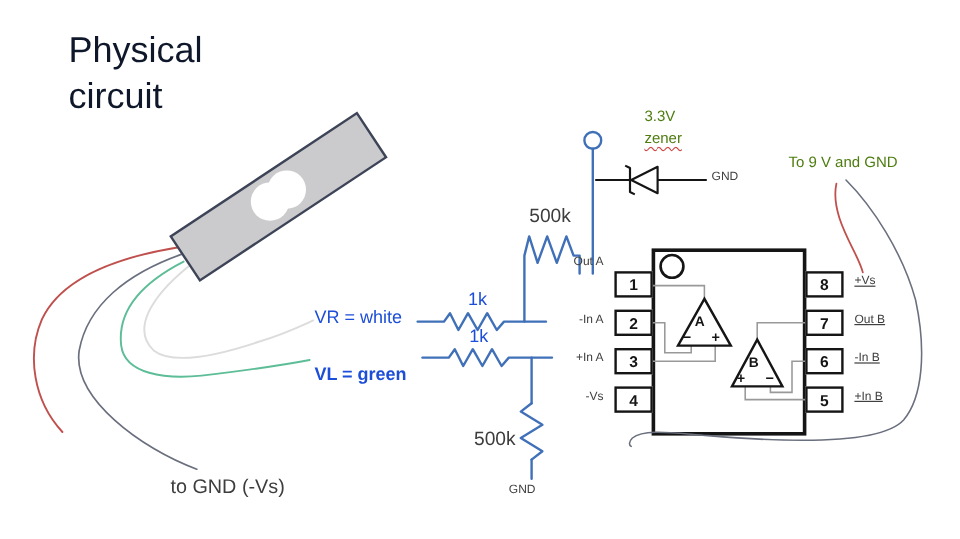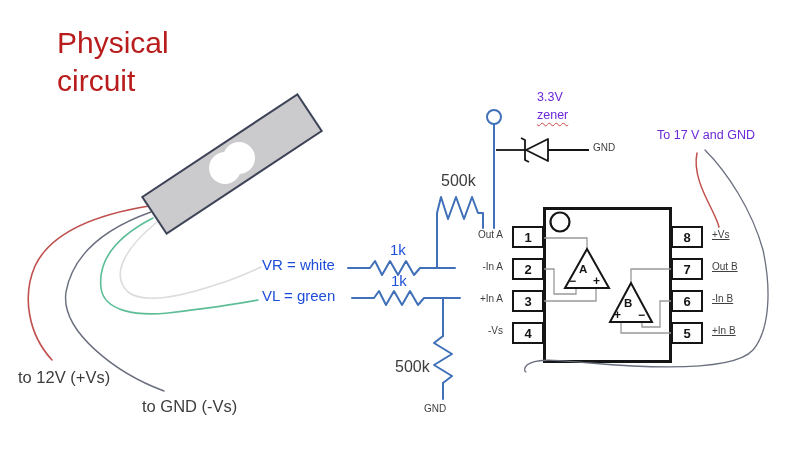--- a/index.html
+++ b/index.html
@@ -1,23 +1,23 @@
 <!DOCTYPE html>
 <html><head>
 <meta charset="utf-8">
 <style>
   html,body{margin:0;padding:0;}
   body{width:800px;height:449px;background:#ffffff;overflow:hidden;
        font-family:"Liberation Sans","DejaVu Sans",sans-serif;color:#3a3a3a;}
   .stage{position:relative;width:800px;height:449px;}
   .stage>svg{position:absolute;left:0;top:0;z-index:1;}
   .lbl{position:absolute;z-index:3;white-space:pre-line;line-height:1.15;}
-  .title{left:57px;top:24px;font-size:30px;line-height:38px;font-weight:300;color:#b91c1c;}
+  .title{left:57px;top:24px;font-size:30px;line-height:38px;font-weight:300;color:#0f172a;}
   .note{left:432px;top:6px;font-size:12.5px;line-height:14.8px;color:#2f2f2f;}
-  .small{font-size:12.5px;color:#6d28d9;}
+  .small{font-size:12.5px;color:#4d7c0f;}
   .pinlabel{font-size:10px;color:#404040;}
   .rightlbl{left:712px;text-decoration:underline;}
   .leftlbl{width:46px;text-align:right;left:457px;}
   .rval{font-size:16px;color:#3d3d3d;}
   .inlbl{font-size:15px;color:#1d4ed8;}
   .suplbl{font-size:16.5px;color:#3d3d3d;}
   .zener-word{text-decoration:underline wavy 1px #d04a4a;text-underline-offset:3px;}
   .chip-body{position:absolute;left:543px;top:207px;width:129px;height:156px;
              border:3px solid #151515;background:#fff;box-sizing:border-box;z-index:0;}
   .pinbox{position:absolute;width:32px;height:22px;border:2.2px solid #151515;background:#fff;
@@ -85,31 +85,31 @@
     </g>
   </svg>
 
   <div class="lbl title">Physical
 circuit</div>
 
   <div class="lbl small" style="left:537px;top:90px;">3.3V</div>
   <div class="lbl small zener-word" style="left:537px;top:108px;text-align:center;">zener</div>
   <div class="lbl pinlabel" style="left:593px;top:142px;">GND</div>
 
-  <div class="lbl small" style="left:657px;top:128px;">To 17 V and GND</div>
+  <div class="lbl small" style="left:657px;top:128px;">To 9 V and GND</div>
 
   <div class="lbl rval" style="left:441px;top:172px;">500k</div>
   <div class="lbl inlbl" style="left:390px;top:241px;">1k</div>
   <div class="lbl inlbl" style="left:262px;top:256px;">VR = white</div>
   <div class="lbl inlbl" style="left:391px;top:272px;">1k</div>
-  <div class="lbl inlbl" style="left:262px;top:287px;">VL = green</div>
+  <div class="lbl inlbl" style="left:262px;top:304px;font-weight:bold;">VL = green</div>
   <div class="lbl rval" style="left:395px;top:358px;">500k</div>
   <div class="lbl pinlabel" style="left:424px;top:403px;">GND</div>
 
-  <div class="lbl pinlabel leftlbl" style="top:229px;">Out A</div>
+  <div class="lbl pinlabel leftlbl" style="top:213px;">Out A</div>
   <div class="lbl pinlabel leftlbl" style="top:261px;">-In A</div>
   <div class="lbl pinlabel leftlbl" style="top:293px;">+In A</div>
   <div class="lbl pinlabel leftlbl" style="top:325px;">-Vs</div>
 
   <div class="lbl pinlabel rightlbl" style="top:229px;">+Vs</div>
   <div class="lbl pinlabel rightlbl" style="top:261px;">Out B</div>
   <div class="lbl pinlabel rightlbl" style="top:293px;">-In B</div>
   <div class="lbl pinlabel rightlbl" style="top:325px;">+In B</div>
 
   <div class="pinbox" style="left:512px;top:226px;">1</div>
@@ -121,16 +121,15 @@
   <div class="pinbox" style="left:671px;top:290px;">6</div>
   <div class="pinbox" style="left:671px;top:322px;">5</div>
 
   <div class="oplbl" style="left:579px;top:263px;font-size:11.5px;">A</div>
   <div class="oplbl" style="left:569px;top:274px;font-size:12px;">−</div>
   <div class="oplbl" style="left:593px;top:274px;font-size:12px;">+</div>
   <div class="oplbl" style="left:624px;top:297px;font-size:11.5px;">B</div>
   <div class="oplbl" style="left:614px;top:308px;font-size:12px;">+</div>
   <div class="oplbl" style="left:638px;top:308px;font-size:12px;">−</div>
 
-  <div class="lbl suplbl" style="left:18px;top:368px;">to 12V (+Vs)</div>
   <div class="lbl suplbl" style="left:142px;top:397px;">to GND (-Vs)</div>
 
 </div>
 
 </body></html>

